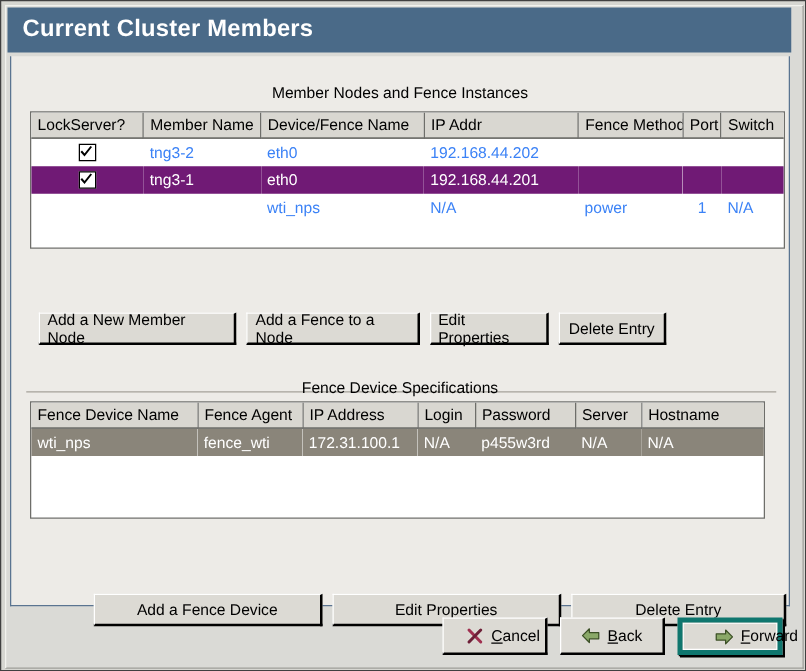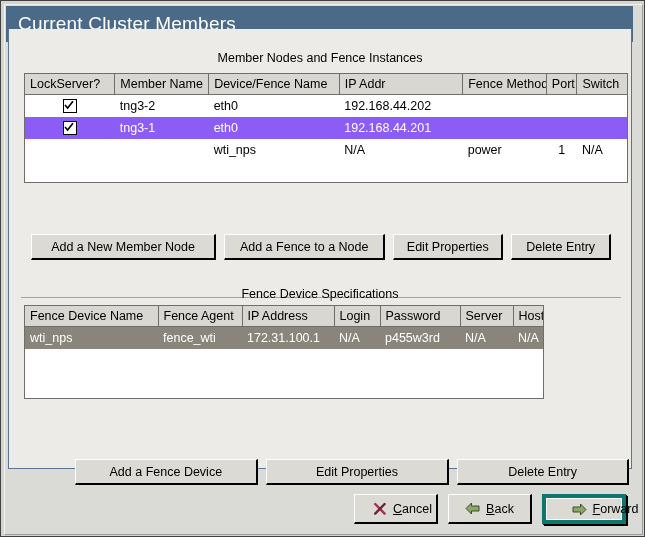--- a/index.html
+++ b/index.html
@@ -40,29 +40,29 @@
     left: 5px; top: 5px;
     width: 627px; height: 36px;
     box-sizing: border-box;
     background: #4a6a88;
     display: flex;
     align-items: center;
   }
   #titlebar .title-text {
     color: #ffffff;
     font-size: 19px;
-    font-weight: normal;
+    font-weight: bold;
     padding-left: 12px;
     letter-spacing: 0.2px;
   }
 
   
   #content-panel {
     position: absolute;
-    left: 7px; top: 28px;
+    left: 7px; top: 44px;
     width: 624px; height: 440px;
     box-sizing: border-box;
     background: #edebe7;
     border: 1px solid #5a7491;
     border-top: none;
   }
 
   
   .section-title {
     text-align: center;
@@ -99,22 +99,22 @@
   }
   table.grid th.last { border-right: none; }
   table.grid td {
     padding: 2px 5px;
     height: 22px;
     box-sizing: border-box;
     white-space: nowrap;
     overflow: hidden;
     background: transparent;
   }
-  table.grid tr.row-normal td { color: #000000; }
-  table.grid tr.row-selected-focus { background: #8b5cf6; }
+  table.grid tr.row-normal td { color: #3b82f6; }
+  table.grid tr.row-selected-focus { background: #701a75; }
   table.grid tr.row-selected-focus td { color: #ffffff; }
   table.grid tr.row-selected-unfocus { background: #8a857a; }
   table.grid tr.row-selected-unfocus td { color: #ffffff; }
 
   td.center { text-align: center; }
 
   
   .chkbox {
     display: inline-block;
     width: 12px;
@@ -149,21 +149,21 @@
     border: 4px solid #0f766e;
     box-shadow: inset 0 0 0 1px #ffffff, 1px 1px 0 0 #000000, 2px 2px 0 0 #000000;
     padding-left: 48px;
   }
   .btn .mn { text-decoration: underline; }
 
   
   #btnrow-members {
     position: absolute;
     left: 22px; top: 205px;
-    width: 580px;
+    width: 502px;
     display: flex;
     gap: 8px;
   }
   #btnrow-fence {
     position: absolute;
     left: 22px; top: 430px;
     width: 598px;
     display: flex;
     gap: 8px;
   }
@@ -276,21 +276,21 @@
       <div class="btn" style="width:192px;">Add a New Member Node</div>
       <div class="btn" style="width:167px;">Add a Fence to a Node</div>
       <div class="btn" style="width:114px;">Edit Properties</div>
       <div class="btn" style="width:103px;">Delete Entry</div>
     </div>
 
     <div id="separator"></div>
 
     <div class="section-title" style="position:absolute; left:0; top:258px; width:100%;">Fence Device Specifications</div>
 
-    <div class="tbl-wrap" style="position:absolute; left:15px; top:276px; width:520px; height:94px;">
+    <div class="tbl-wrap" style="position:absolute; left:15px; top:276px; width:588px; height:94px;">
       <table class="grid">
         <colgroup>
           <col style="width:133px">
           <col style="width:84px">
           <col style="width:92px">
           <col style="width:46px">
           <col style="width:80px">
           <col style="width:53px">
           <col style="width:104px">
         </colgroup>

